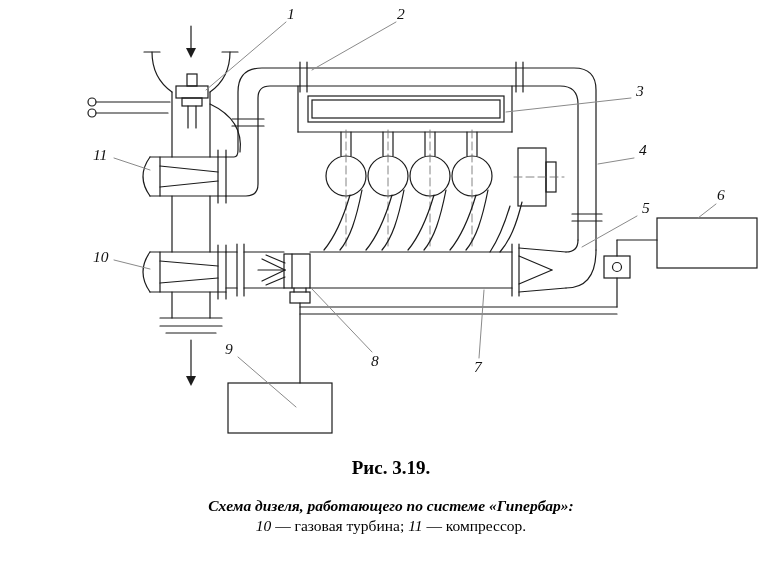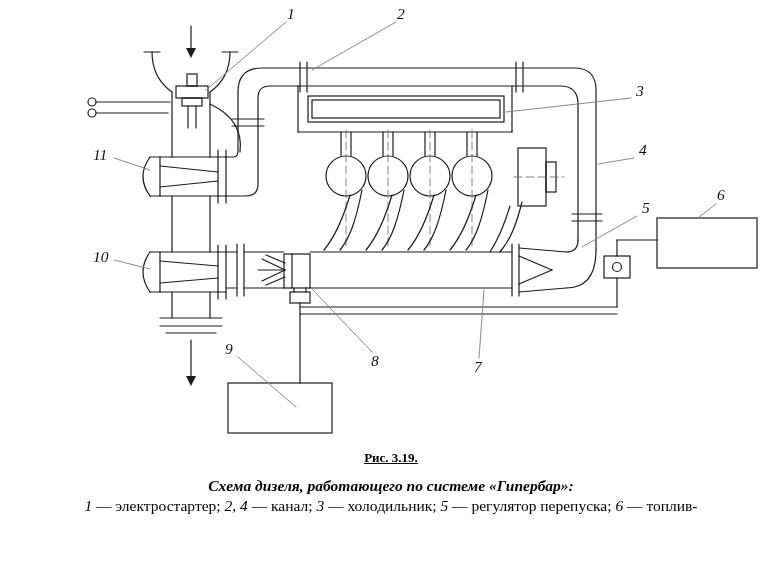--- a/index.html
+++ b/index.html
@@ -3,22 +3,22 @@
 <meta charset="utf-8">
 <style>
   html,body{margin:0;padding:0;background:#ffffff;}
   body{width:782px;height:570px;overflow:hidden;color:#000;
        font-family:"Liberation Serif",serif;}
   .page{width:782px;height:570px;position:relative;background:#fff;}
   .diagram-wrap{width:782px;height:446px;}
   svg{display:block;}
   figure{margin:0;}
   figcaption{text-align:center;}
-  .fig-num{font-weight:bold;font-size:13px;margin-top:4px;text-decoration:underline;}
-  .fig-title{font-weight:bold;font-style:italic;font-size:15.5px;margin-top:11px;}
+  .fig-num{font-weight:bold;font-size:19px;margin-top:11px;}
+  .fig-title{font-weight:bold;font-style:italic;font-size:15.5px;margin-top:18px;}
   .legend{font-size:15.5px;line-height:19.5px;margin-top:1px;}
   .legend .n{font-style:italic;}
   .legend-line{white-space:nowrap;}
 </style>
 </head>
 <body>
 
 <div class="page">
 <figure>
 
@@ -222,18 +222,18 @@
       <text x="93" y="160">11</text>
     </g>
   </g>
 </svg>
 </div>
 
 <figcaption>
   <div class="fig-num">Рис. 3.19.</div>
   <div class="fig-title">Схема дизеля, работающего по системе «Гипербар»:</div>
   <div class="legend">
-    <div class="legend-line"><i class="n">1</i><span> — электростартер; </span><i class="n">2, 4</i><span> — канал; </span><i class="n">3</i><span> — холодильник; </span><i class="n">5</i><span> — регулятор перепуска; </span><i class="n">6</i><span> — топлив-</span></div>
+    <div class="legend-line"><i class="n">10</i><span> — газовая турбина; </span><i class="n">11</i><span> — компрессор.</span></div>
   </div>
 </figcaption>
 
 </figure>
 </div>
 
 </body></html>

